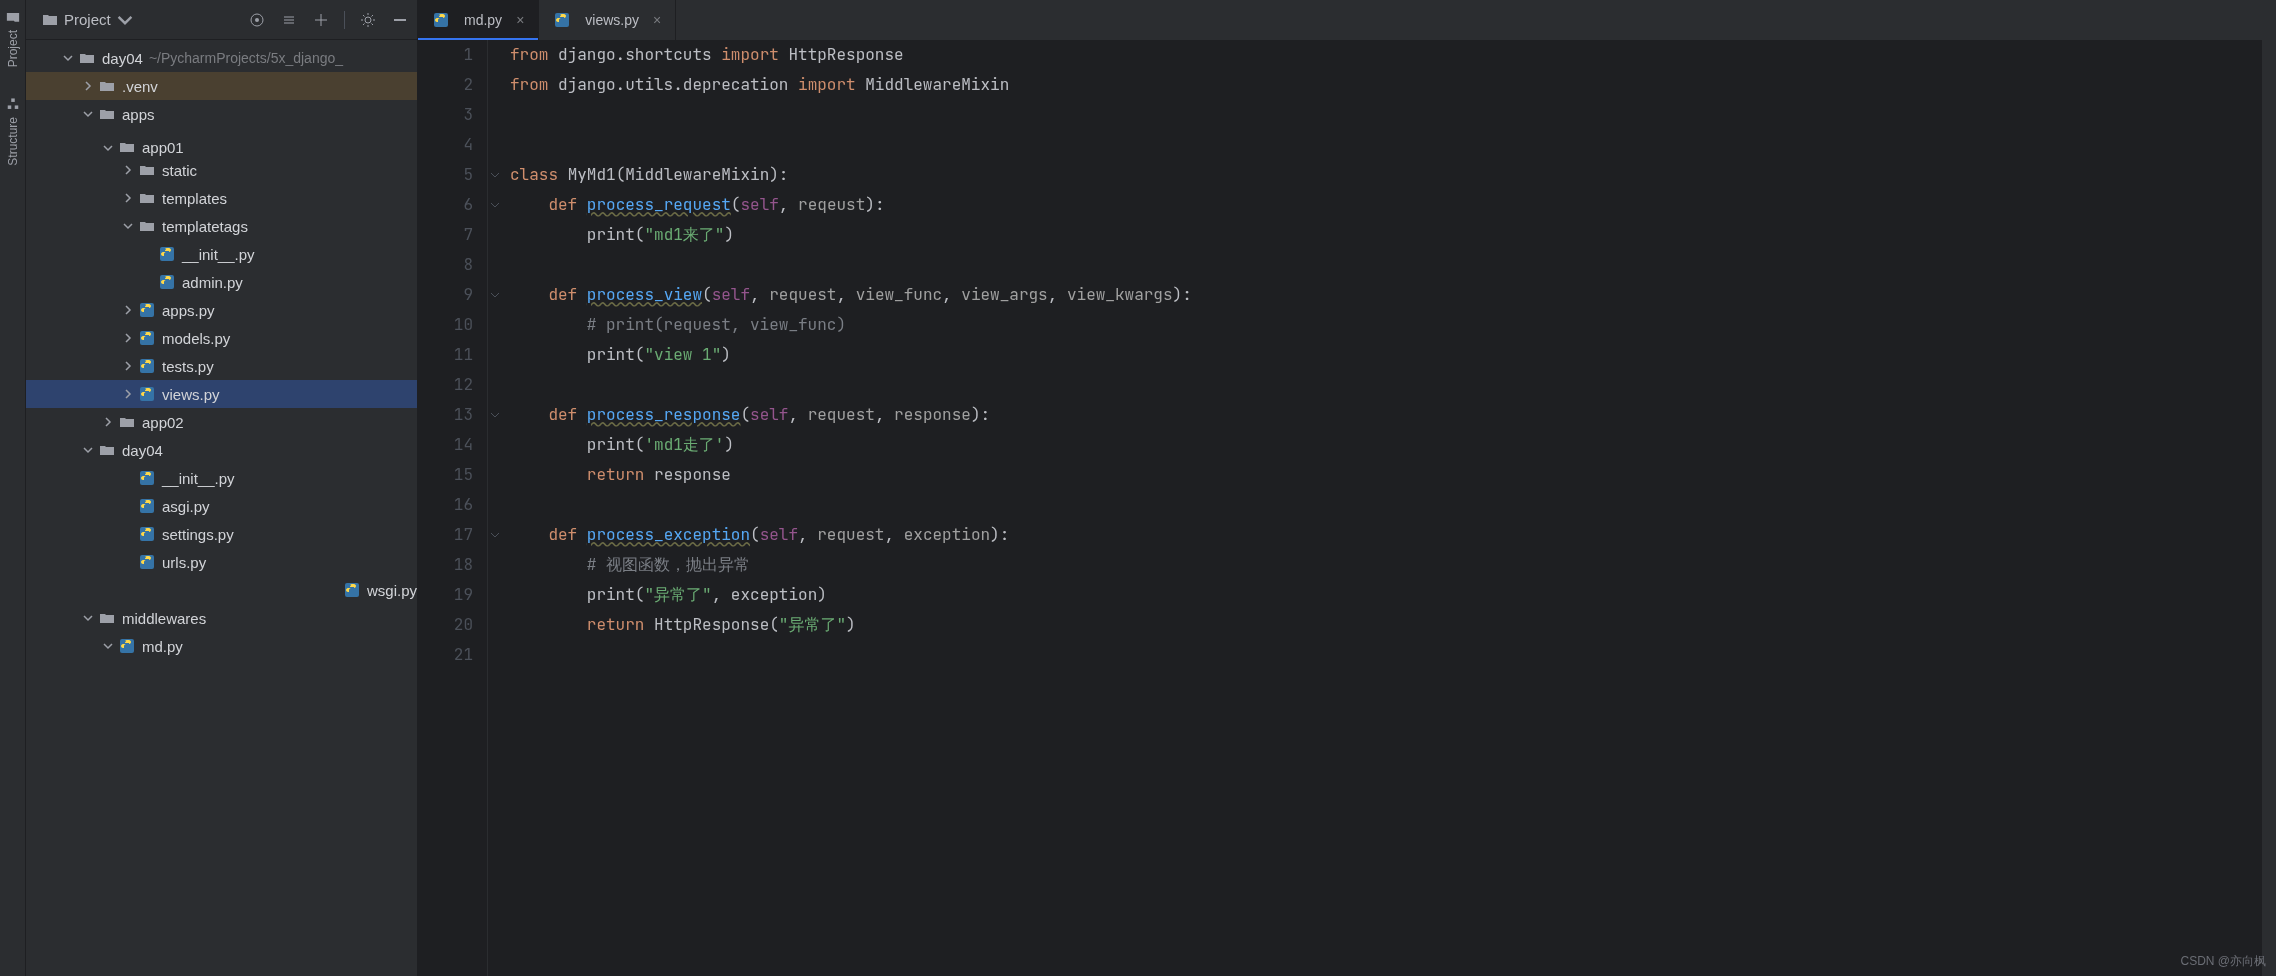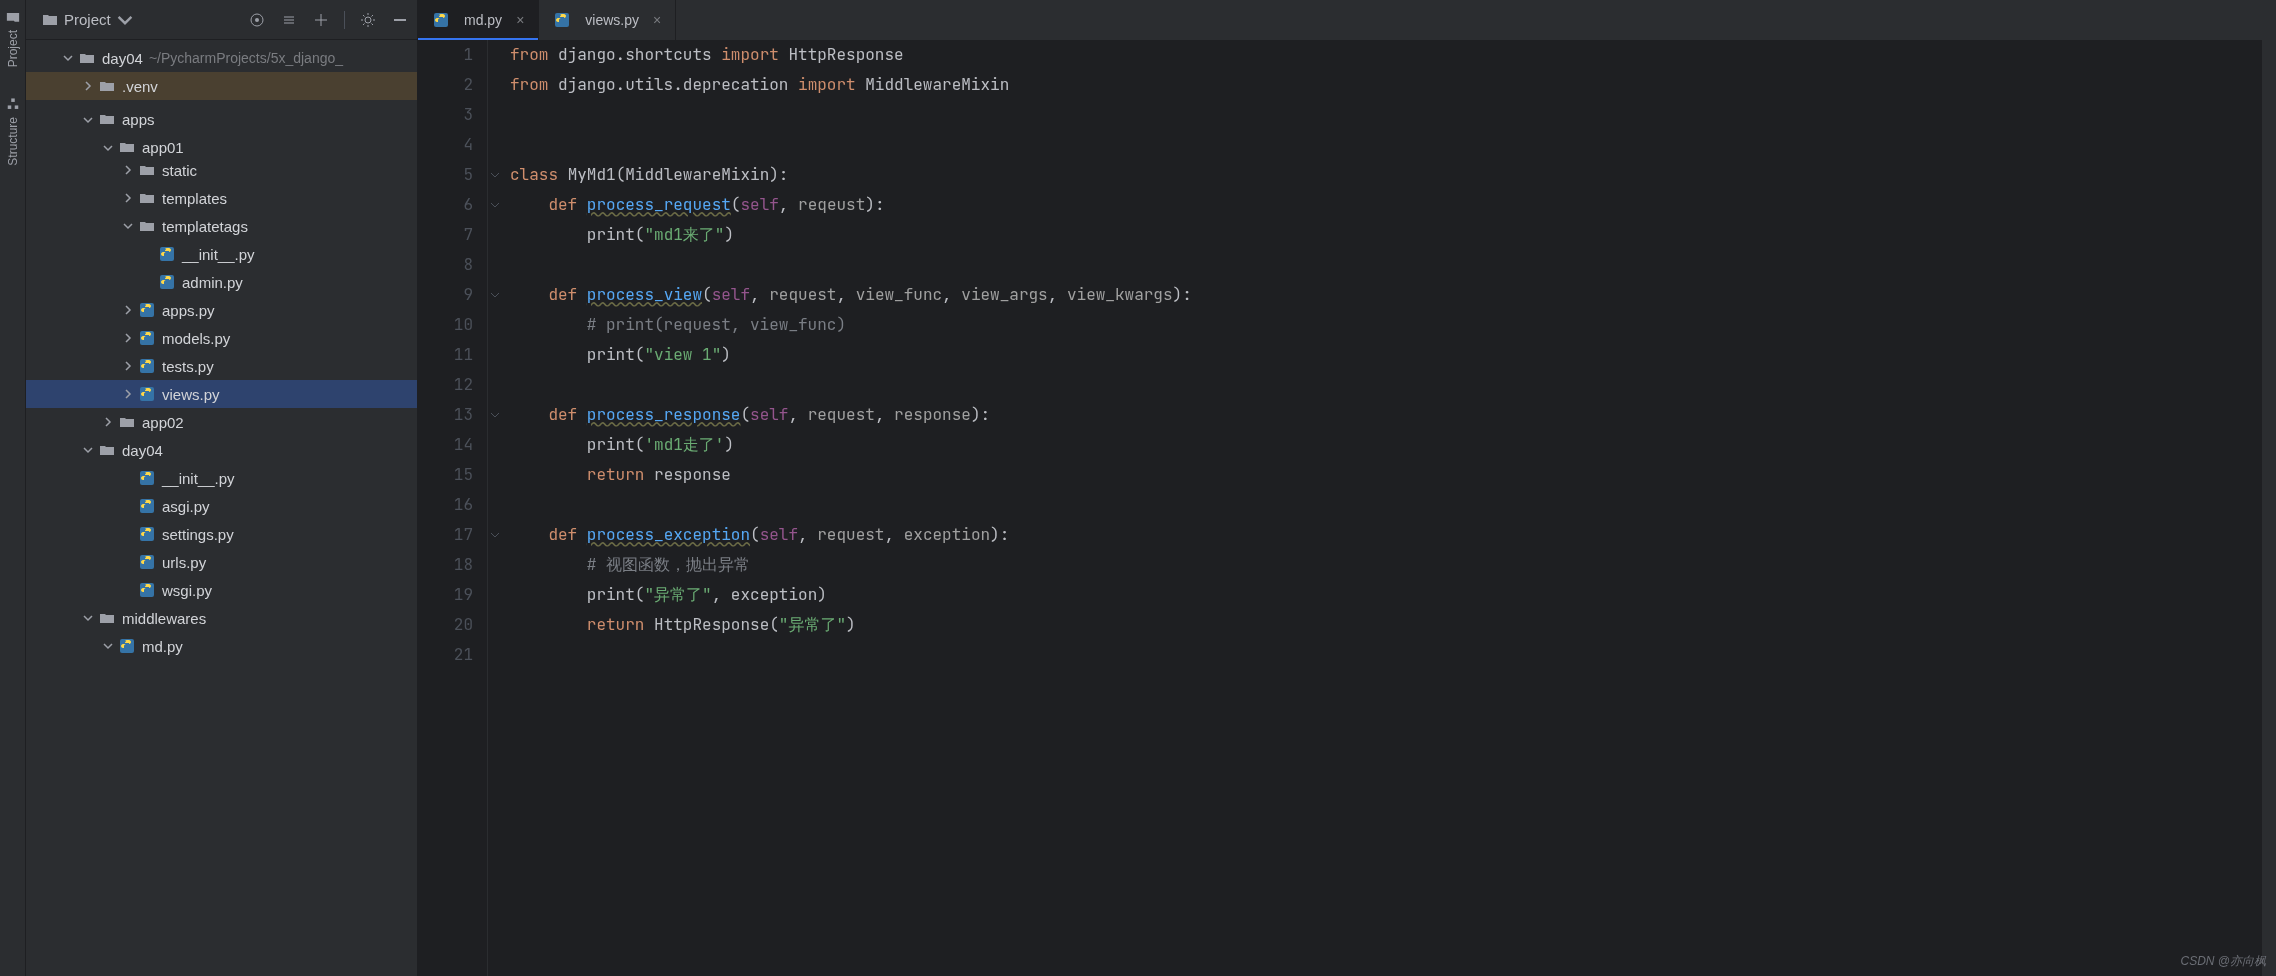--- a/index.html
+++ b/index.html
@@ -41,21 +41,21 @@
 .kw { color: #cf8e6d; }
 .fn-u { color: #56a8f5; text-decoration: underline wavy #6a6a45; }
 .str { color: #6aab73; }
 .com { color: #7a7e85; }
 .par { color: #a0a0a0; }
 .self { color: #94558d; }
 .cls { color: #bcbec4; text-align: right; }
 .op { color: #bcbec4; }
 .call { color: #bcbec4; }
 .scrollbar-right { position: absolute; right: 0; top: 0; width: 14px; height: 100%; background: #2b2d30; }
-.watermark { position: absolute; right: 10px; bottom: 6px; color: #6b6e75; font-size: 12px; font-style: italic; }
+.watermark { position: absolute; right: 10px; bottom: 6px; color: #6b6e75; font-size: 12px; }
 .folder-icon { fill: #9da0a8; }
 </style>
 </head>
 <body>
 
 <div class="root">
   <div class="left-rail">
     <div class="rail-label">
       <span>Project</span>
       <svg class="rail-icon" viewBox="0 0 16 16">
@@ -136,21 +136,21 @@
               <path d="M3 1l4 4-4 4" stroke="#9da0a8" fill="none" stroke-width="1.5"></path>
             </svg>
           </span>
           <span class="ticon">
             <svg viewBox="0 0 16 16">
               <path fill="#9da0a8" d="M1 4h5l1 1h8v8H1z"></path>
             </svg>
           </span>
           <span class="tname">.venv</span>
         </div>
-        <div class="tree-row" style="padding-left: 54px; align-items: flex-end;">
+        <div class="tree-row" style="padding-left: 54px;">
           <span class="chev">
             <svg viewBox="0 0 10 10">
               <path d="M1 3l4 4 4-4" stroke="#9da0a8" fill="none" stroke-width="1.5"></path>
             </svg>
           </span>
           <span class="ticon">
             <svg viewBox="0 0 16 16">
               <path fill="#9da0a8" d="M1 4h5l1 1h8v8H1z"></path>
             </svg>
           </span>
@@ -353,21 +353,21 @@
           <span class="chev"></span>
           <span class="ticon">
             <svg viewBox="0 0 16 16">
               <rect x="1" y="1" width="14" height="14" rx="2" fill="#3573a6"></rect>
               <path d="M8 2c-2 0-2 1-2 2v1h4v1H4c-1 0-2 1-2 2s1 2 2 2h1V8c0-1 1-2 2-2h3c1 0 2-1 2-2s-1-2-2-2H8z" fill="#ffd94a"></path>
               <circle cx="6" cy="3.5" r="0.8" fill="#3573a6"></circle>
             </svg>
           </span>
           <span class="tname">urls.py</span>
         </div>
-        <div class="tree-row" style="padding-left: 94px;">
+        <div class="tree-row" style="padding-left: 94px; justify-content: flex-end;">
           <span class="chev"></span>
           <span class="ticon">
             <svg viewBox="0 0 16 16">
               <rect x="1" y="1" width="14" height="14" rx="2" fill="#3573a6"></rect>
               <path d="M8 2c-2 0-2 1-2 2v1h4v1H4c-1 0-2 1-2 2s1 2 2 2h1V8c0-1 1-2 2-2h3c1 0 2-1 2-2s-1-2-2-2H8z" fill="#ffd94a"></path>
               <circle cx="6" cy="3.5" r="0.8" fill="#3573a6"></circle>
             </svg>
           </span>
           <span class="tname">wsgi.py</span>
         </div>

